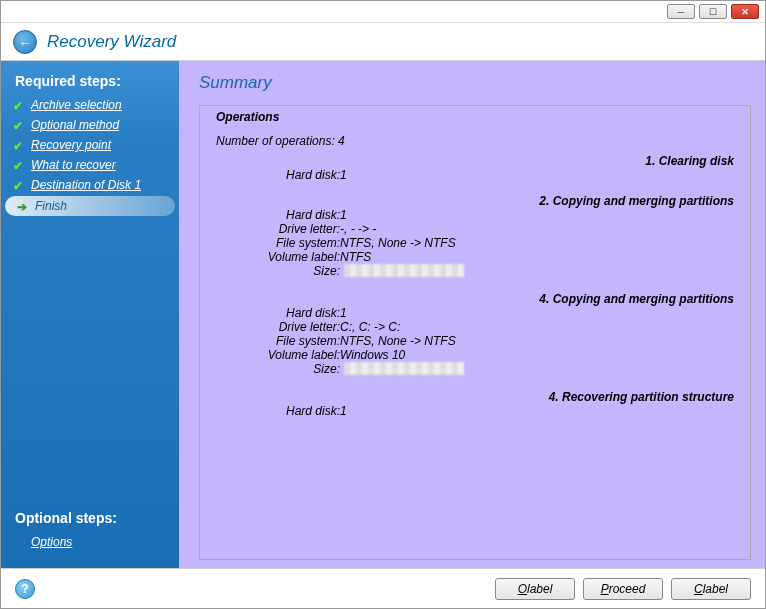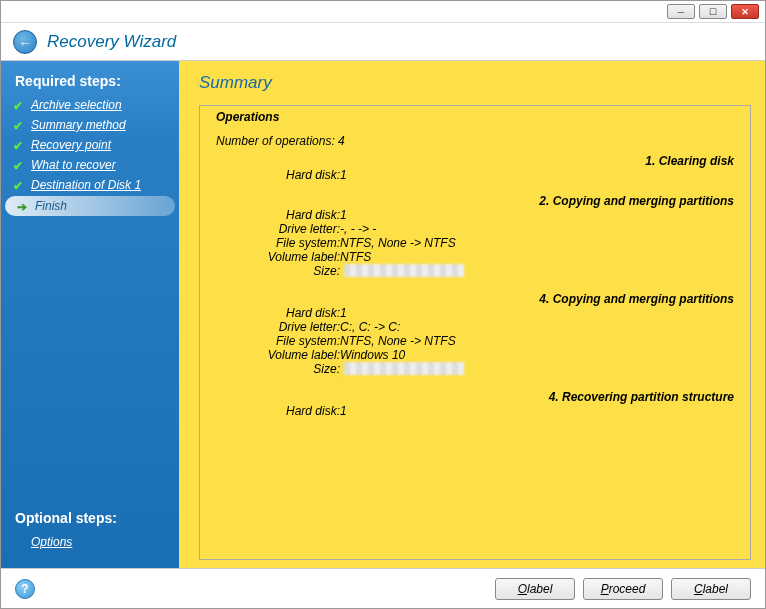--- a/index.html
+++ b/index.html
@@ -104,21 +104,21 @@
   font-weight: bold;
   font-style: normal;
 }
 .optional-section {
   position: absolute;
   bottom: 16px;
   left: 0; right: 0;
 }
 .main {
   flex: 1;
-  background: #fde047;
+  background: #c4b5fd;
   padding: 12px 14px 8px 20px;
   display: flex;
   flex-direction: column;
 }
 .main-title {
   color: #1a6aa8;
   font-size: 17px;
   font-style: italic;
   margin-bottom: 12px;
 }
@@ -194,21 +194,21 @@
 <div class="body">
   <div class="sidebar">
     <div class="sidebar-header">Required steps:</div>
     <div id="steps-container">
         <div class="step">
           <span class="check-icon">✔</span>
           <span class="label">Archive selection</span>
         </div>
         <div class="step">
           <span class="check-icon">✔</span>
-          <span class="label">Summary method</span>
+          <span class="label">Optional method</span>
         </div>
         <div class="step">
           <span class="check-icon">✔</span>
           <span class="label">Recovery point</span>
         </div>
         <div class="step">
           <span class="check-icon">✔</span>
           <span class="label">What to recover</span>
         </div>
         <div class="step">

